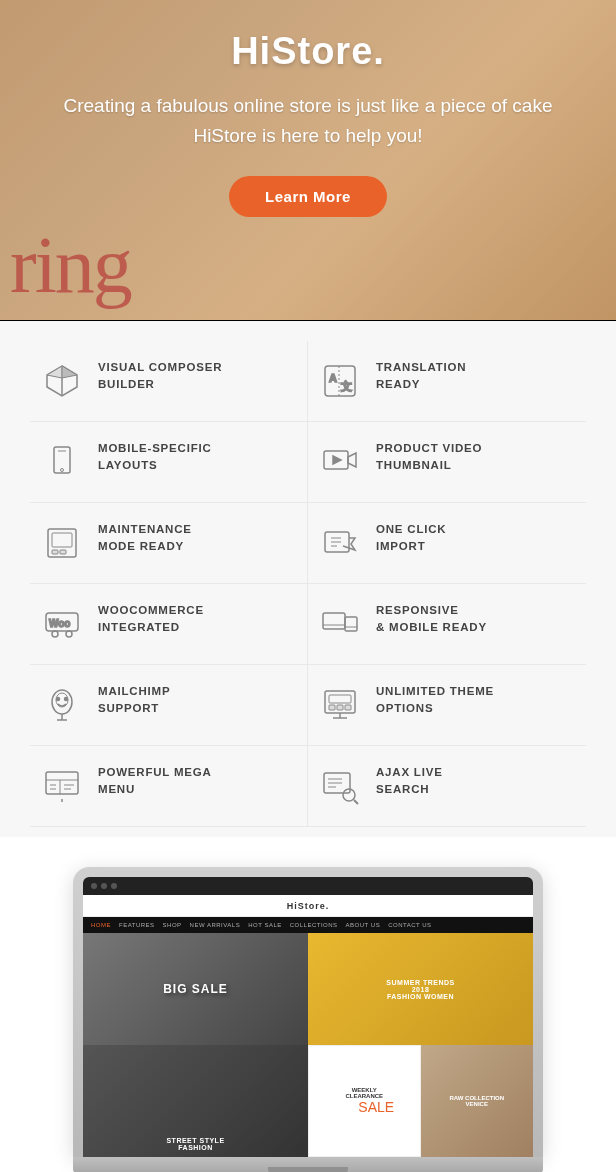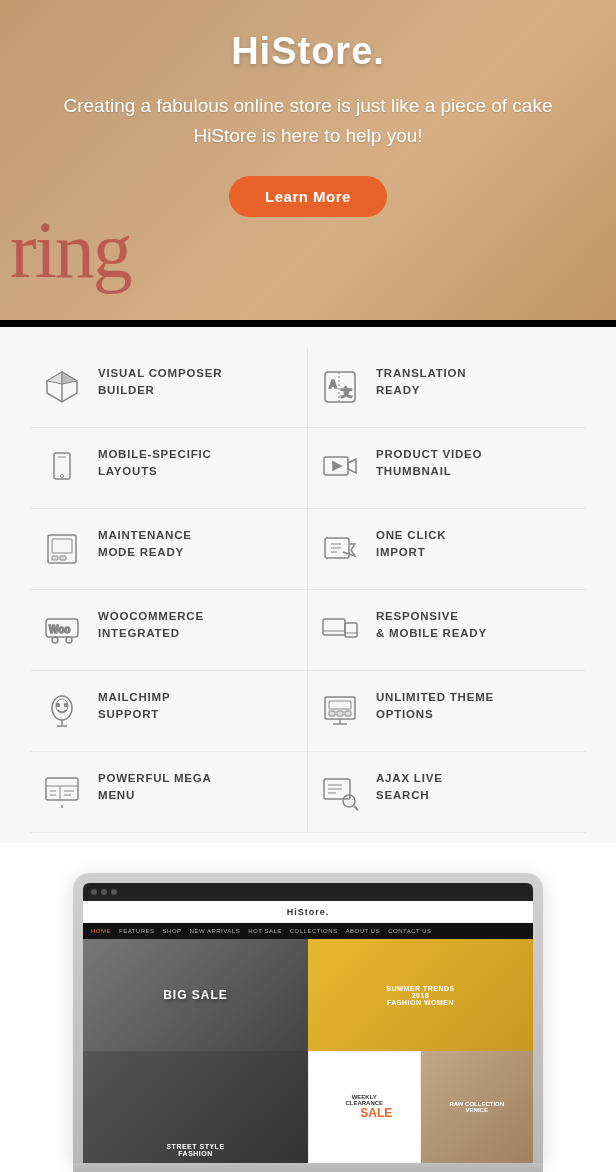--- a/index.html
+++ b/index.html
@@ -72,21 +72,21 @@
       cursor: pointer;
       border: none;
       text-decoration: none;
       letter-spacing: 0.5px;
     }
 
     
     .features {
       background: #f7f7f7;
       padding: 20px 30px 10px 30px;
-      border-top: 7px solid #000000;
+      border-top: 1px solid #000000;
     }
     .features-grid {
       display: grid;
       grid-template-columns: 1fr 1fr;
       gap: 0;
     }
     .feature-item {
       display: flex;
       align-items: flex-start;
       padding: 18px 10px 18px 10px;
@@ -267,22 +267,22 @@
       padding: 4px;
     }
     .weekly-text {
       color: #333;
       font-size: 6px;
       font-weight: 700;
       text-align: center;
     }
     .sale-big {
       color: #e8622a;
-      font-size: 12px;
-      font-weight: 700;
+      font-size: 14px;
+      font-weight: 400;
       margin-left: 24px;
     }
     .screen-right-br {
       background: linear-gradient(135deg, #d0c0b0 0%, #c0a890 100%);
       display: flex;
       flex-direction: column;
       align-items: center;
       justify-content: center;
       padding: 4px;
     }
@@ -308,21 +308,21 @@
       height: 6px;
       background: #909090;
       border-radius: 0 0 4px 4px;
     }
   </style>
 </head>
 <body>
 
 <div class="hero">
   <div class="hero-bg-overlay"></div>
-  <div class="hero-handwriting" style="font-family:'Brush Script MT',cursive; font-size:80px; color:rgba(180,50,50,0.65); position:absolute; bottom:30px; left:10px; z-index:1;">ring</div>
+  <div class="hero-handwriting" style="font-family:'Brush Script MT',cursive; font-size:80px; color:rgba(180,50,50,0.65); position:absolute; bottom:15px; left:10px; z-index:1;">ring</div>
   <div class="hero-content">
     <div class="hero-title">HiStore.</div>
     <div class="hero-subtitle">
       <span>Creating a fabulous online store is just like a piece of cake</span><br>
       <span>HiStore is here to help you!</span>
     </div>
     <button class="hero-btn">Learn More</button>
   </div>
 </div>
 

